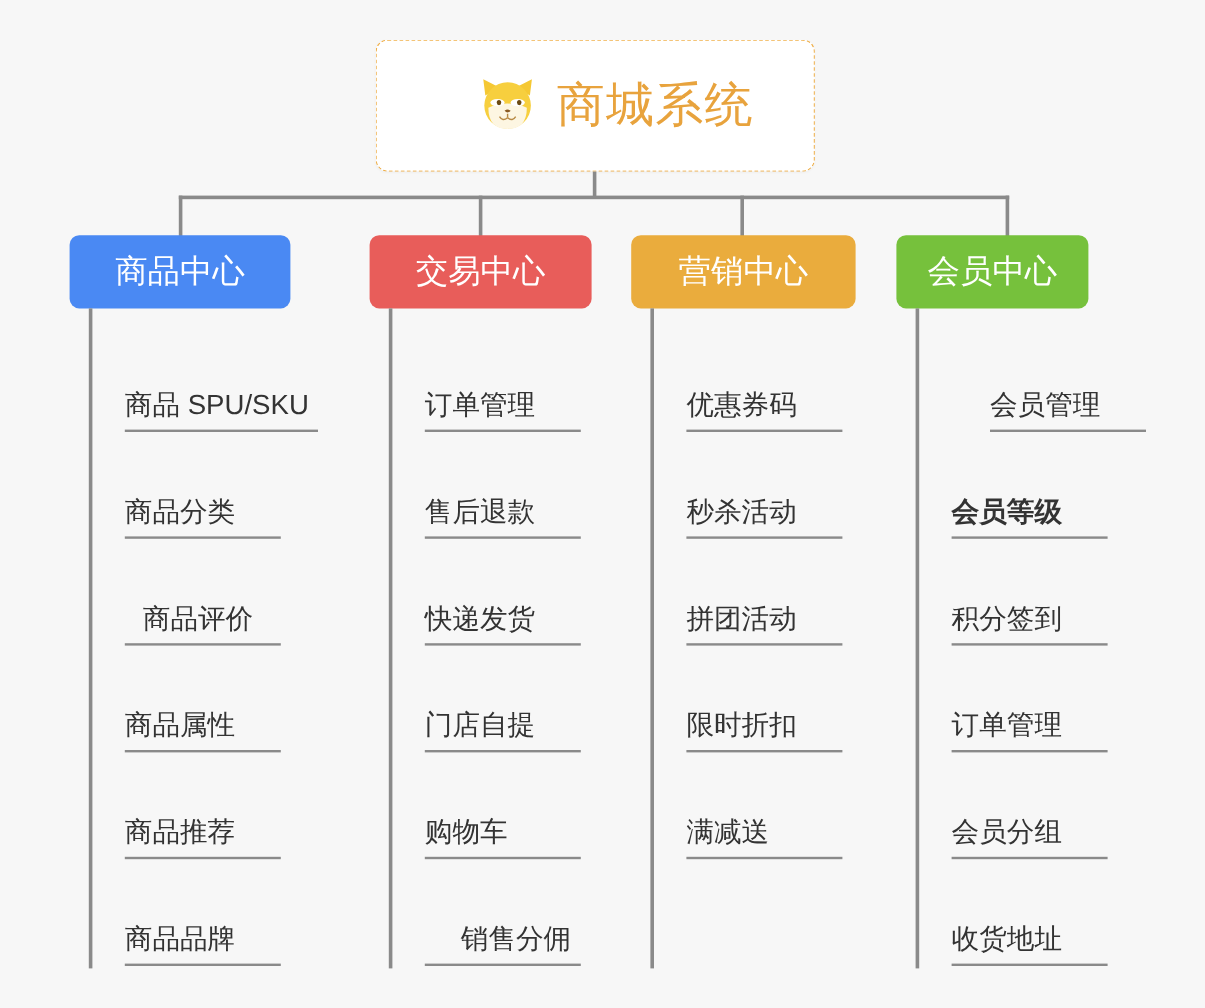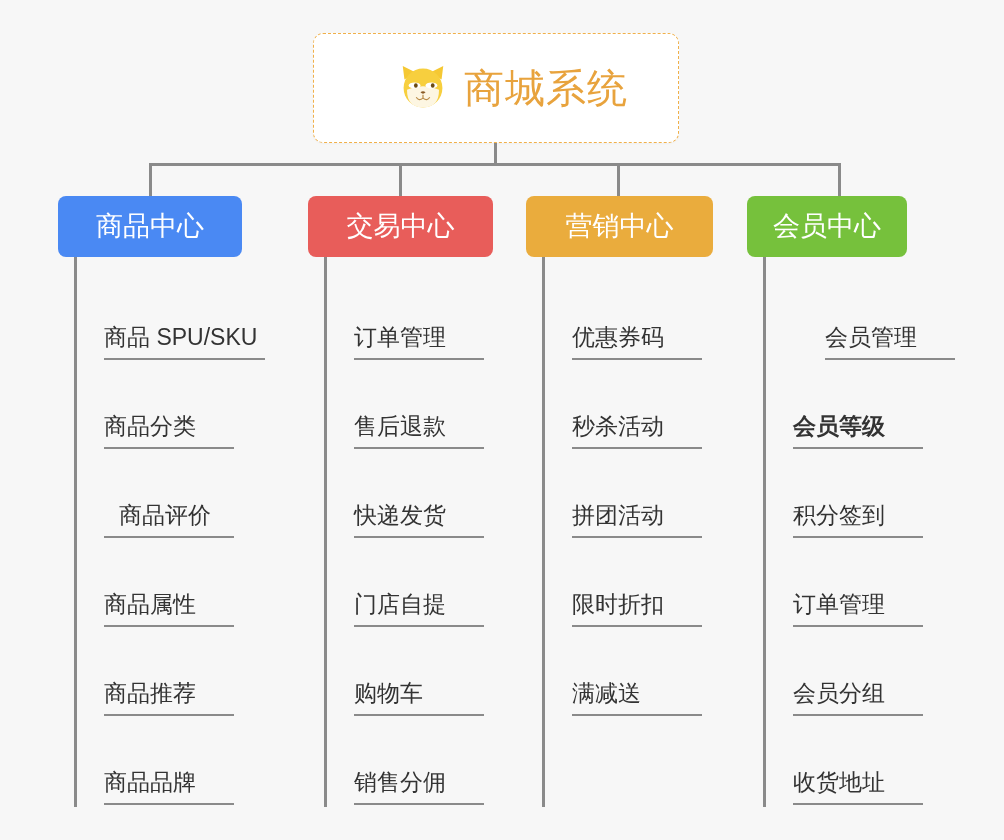--- a/index.html
+++ b/index.html
@@ -228,21 +228,21 @@
       <div class="leaf">
           <span class="leaf-label" style="border-bottom-color: rgb(138, 138, 138);">快递发货</span>
         </div>
       <div class="leaf">
           <span class="leaf-label" style="border-bottom-color: rgb(138, 138, 138);">门店自提</span>
         </div>
       <div class="leaf">
           <span class="leaf-label" style="border-bottom-color: rgb(138, 138, 138);">购物车</span>
         </div>
       <div class="leaf">
-          <span class="leaf-label" style="border-bottom-color: rgb(138, 138, 138);">销售分佣</span>
+          <span class="leaf-label" style="border-bottom-color: rgb(138, 138, 138); text-align: right;">销售分佣</span>
         </div>
     </div>
   </div>
 
   <div class="column col-3">
     <div class="cat-box" style="background: rgb(234, 172, 61);">
       <span class="cat-label">营销中心</span>
     </div>
     <div class="leaf-list">
       <div class="trunk" style="background: rgb(138, 138, 138);"></div>

